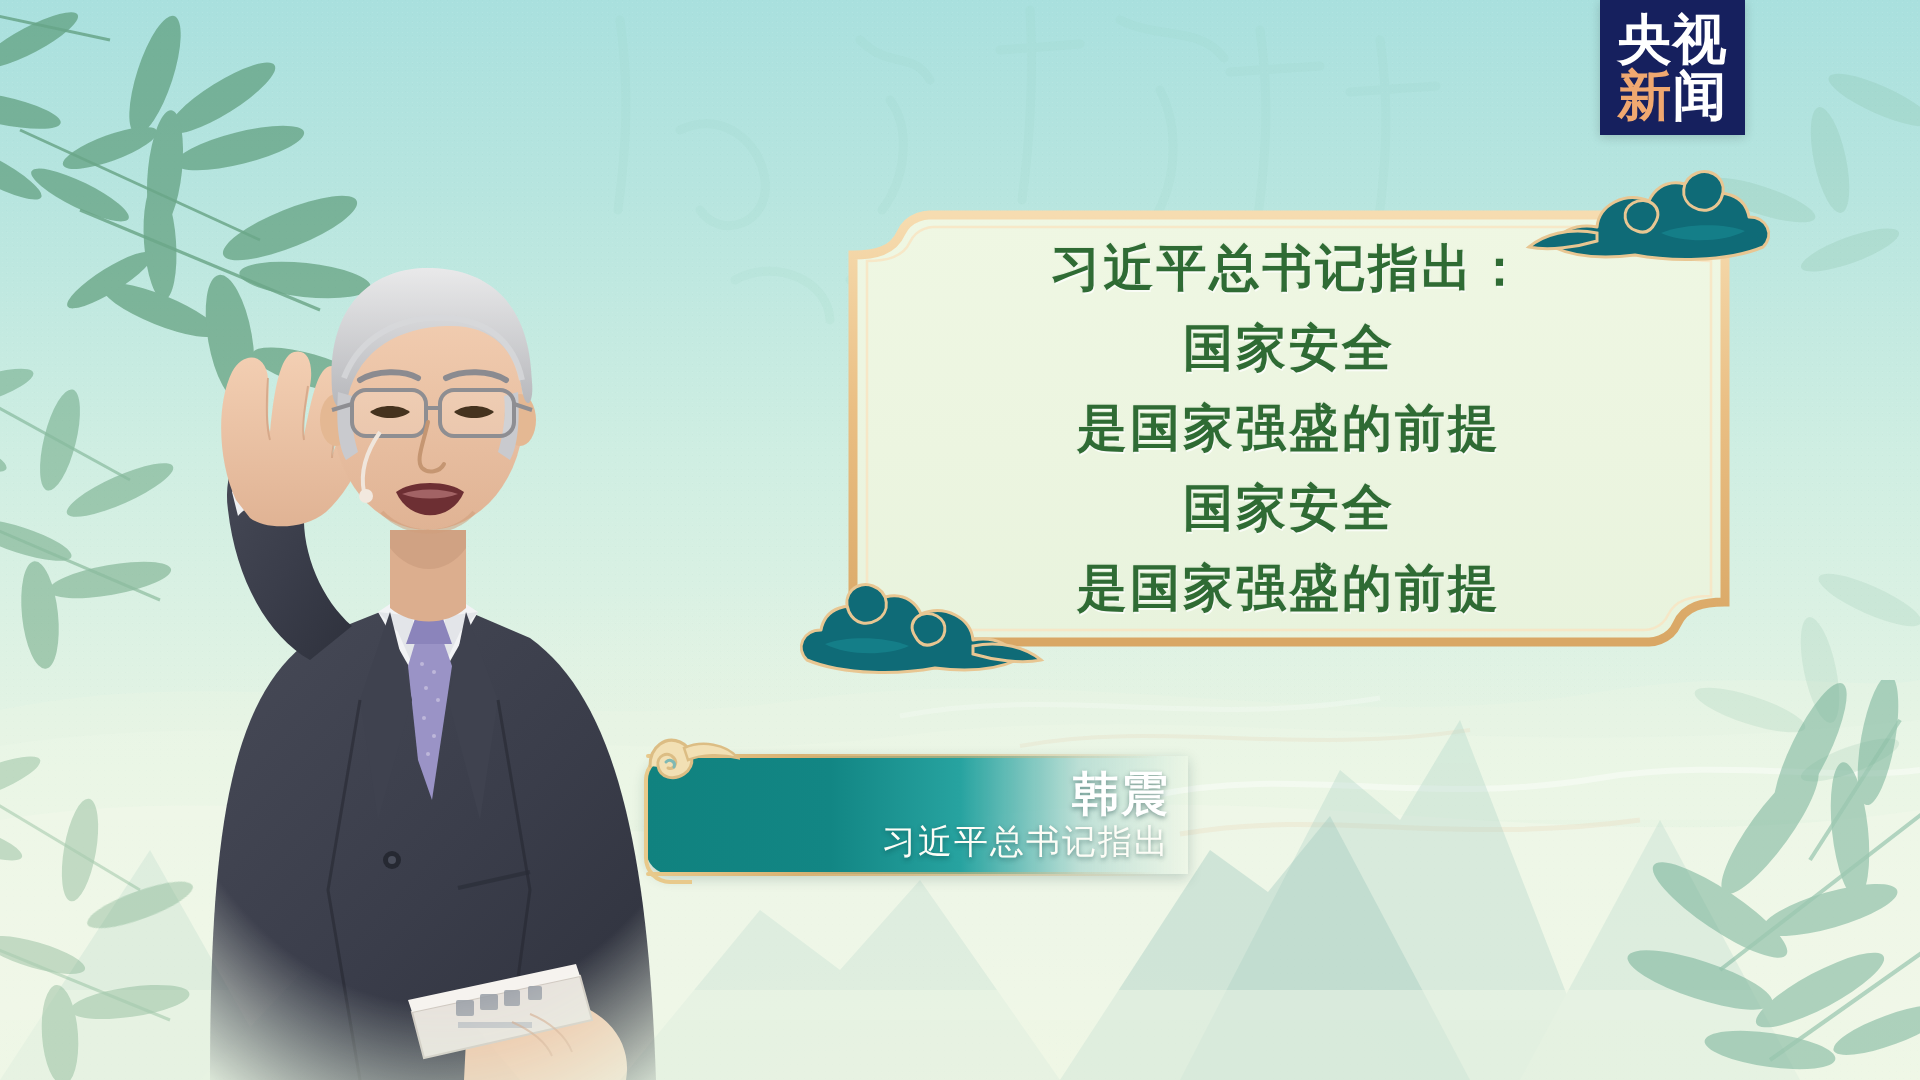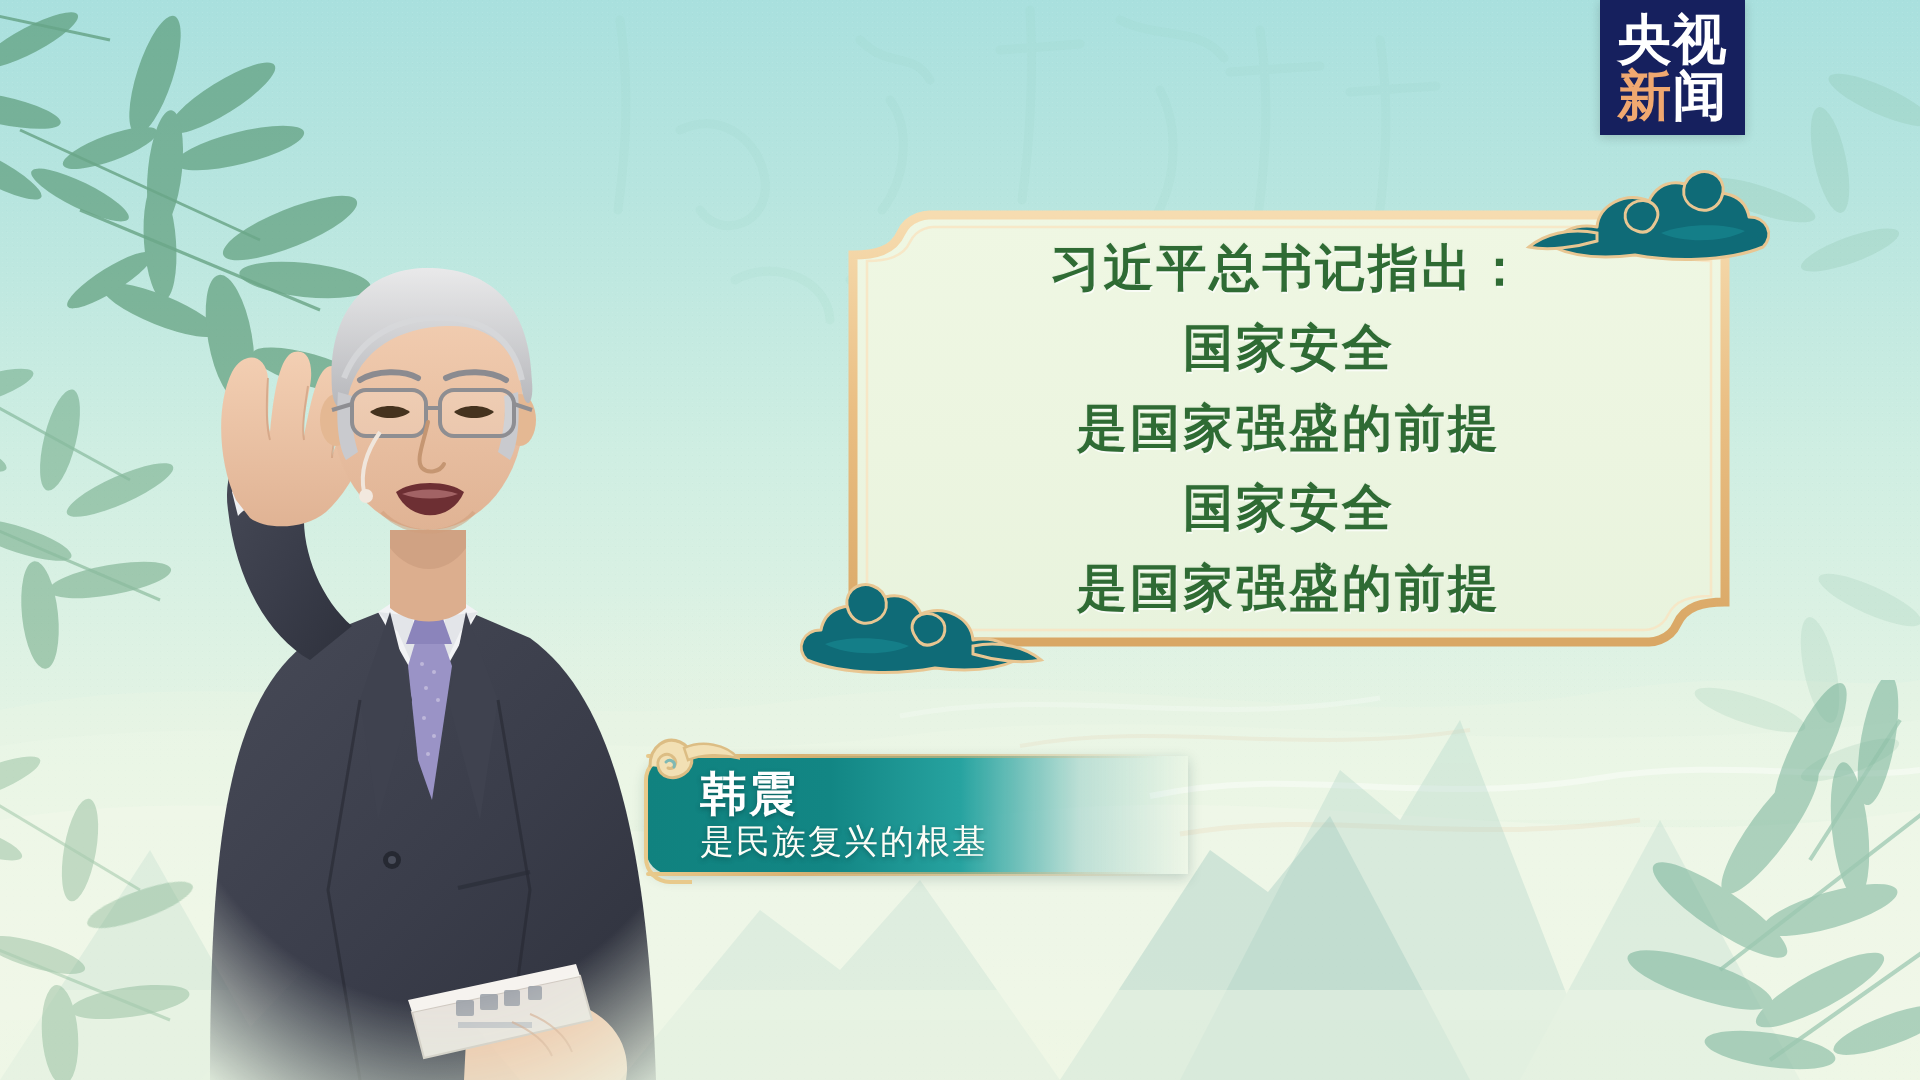--- a/index.html
+++ b/index.html
@@ -107,21 +107,21 @@
   .np-edge-bot{top:130px;border-radius:4px;}
   .np-left-curve{
     position:absolute;left:16px;top:12px;width:44px;height:122px;
     border-left:4px solid #e8c98b;border-top:4px solid #e8c98b;border-bottom:4px solid #e8c98b;
     border-radius:26px 0 0 26px;border-right:none;
   }
   .np-ruyi{position:absolute;left:16px;top:-10px;width:96px;height:70px;}
   .np-ruyi svg{width:100%;height:100%;display:block;}
   .np-text{
     position:absolute;left:72px;top:16px;width:470px;height:114px;
-    display:flex;flex-direction:column;justify-content:center;gap:0px;
+    display:flex;flex-direction:column;justify-content:center;gap:0px;align-items:flex-end;
   }
   .np-name{
     color:#ffffff;font-size:47px;font-weight:bold;line-height:1.05;
     font-family:"DejaVu Sans","Liberation Sans",sans-serif;letter-spacing:2px;
     text-shadow:0 2px 5px rgba(0,50,50,.45);
   }
   .np-title{
     color:#fdfdf7;font-size:34px;line-height:1.15;margin-top:4px;
     font-family:"DejaVu Sans","Liberation Sans",sans-serif;letter-spacing:2px;
     text-shadow:0 2px 5px rgba(0,50,50,.45);
@@ -532,21 +532,21 @@
     <div class="np-ruyi">
       <svg viewBox="0 0 96 70" xmlns="http://www.w3.org/2000/svg">
         <path d="M6 34 C6 14, 22 4, 36 10 C50 16, 52 34, 40 42 C30 49, 16 46, 14 34
                  C12 24, 24 18, 30 26 C34 31, 30 38, 24 36" fill="#f2e0b4" stroke="#dcbd84" stroke-width="3" stroke-linecap="round"></path>
         <path d="M40 16 C58 8, 82 12, 94 26 C78 22, 58 22, 44 28 Z" fill="#f2e0b4" stroke="#dcbd84" stroke-width="2.5"></path>
         <path d="M22 30 C26 26, 32 30, 30 35" fill="none" stroke="#7fb9b4" stroke-width="3" stroke-linecap="round"></path>
       </svg>
     </div>
     <div class="np-text">
       <div class="np-name">韩震</div>
-      <div class="np-title">是民族复兴的根基</div>
+      <div class="np-title">习近平总书记指出</div>
     </div>
   </div>
 
   <div class="logo">
     <div class="logo-row logo-top">
       <span class="logo-ch">央</span>
       <span class="logo-ch">视</span>
     </div>
     <div class="logo-row logo-bot">
       <span class="logo-ch c-orange">新</span>

